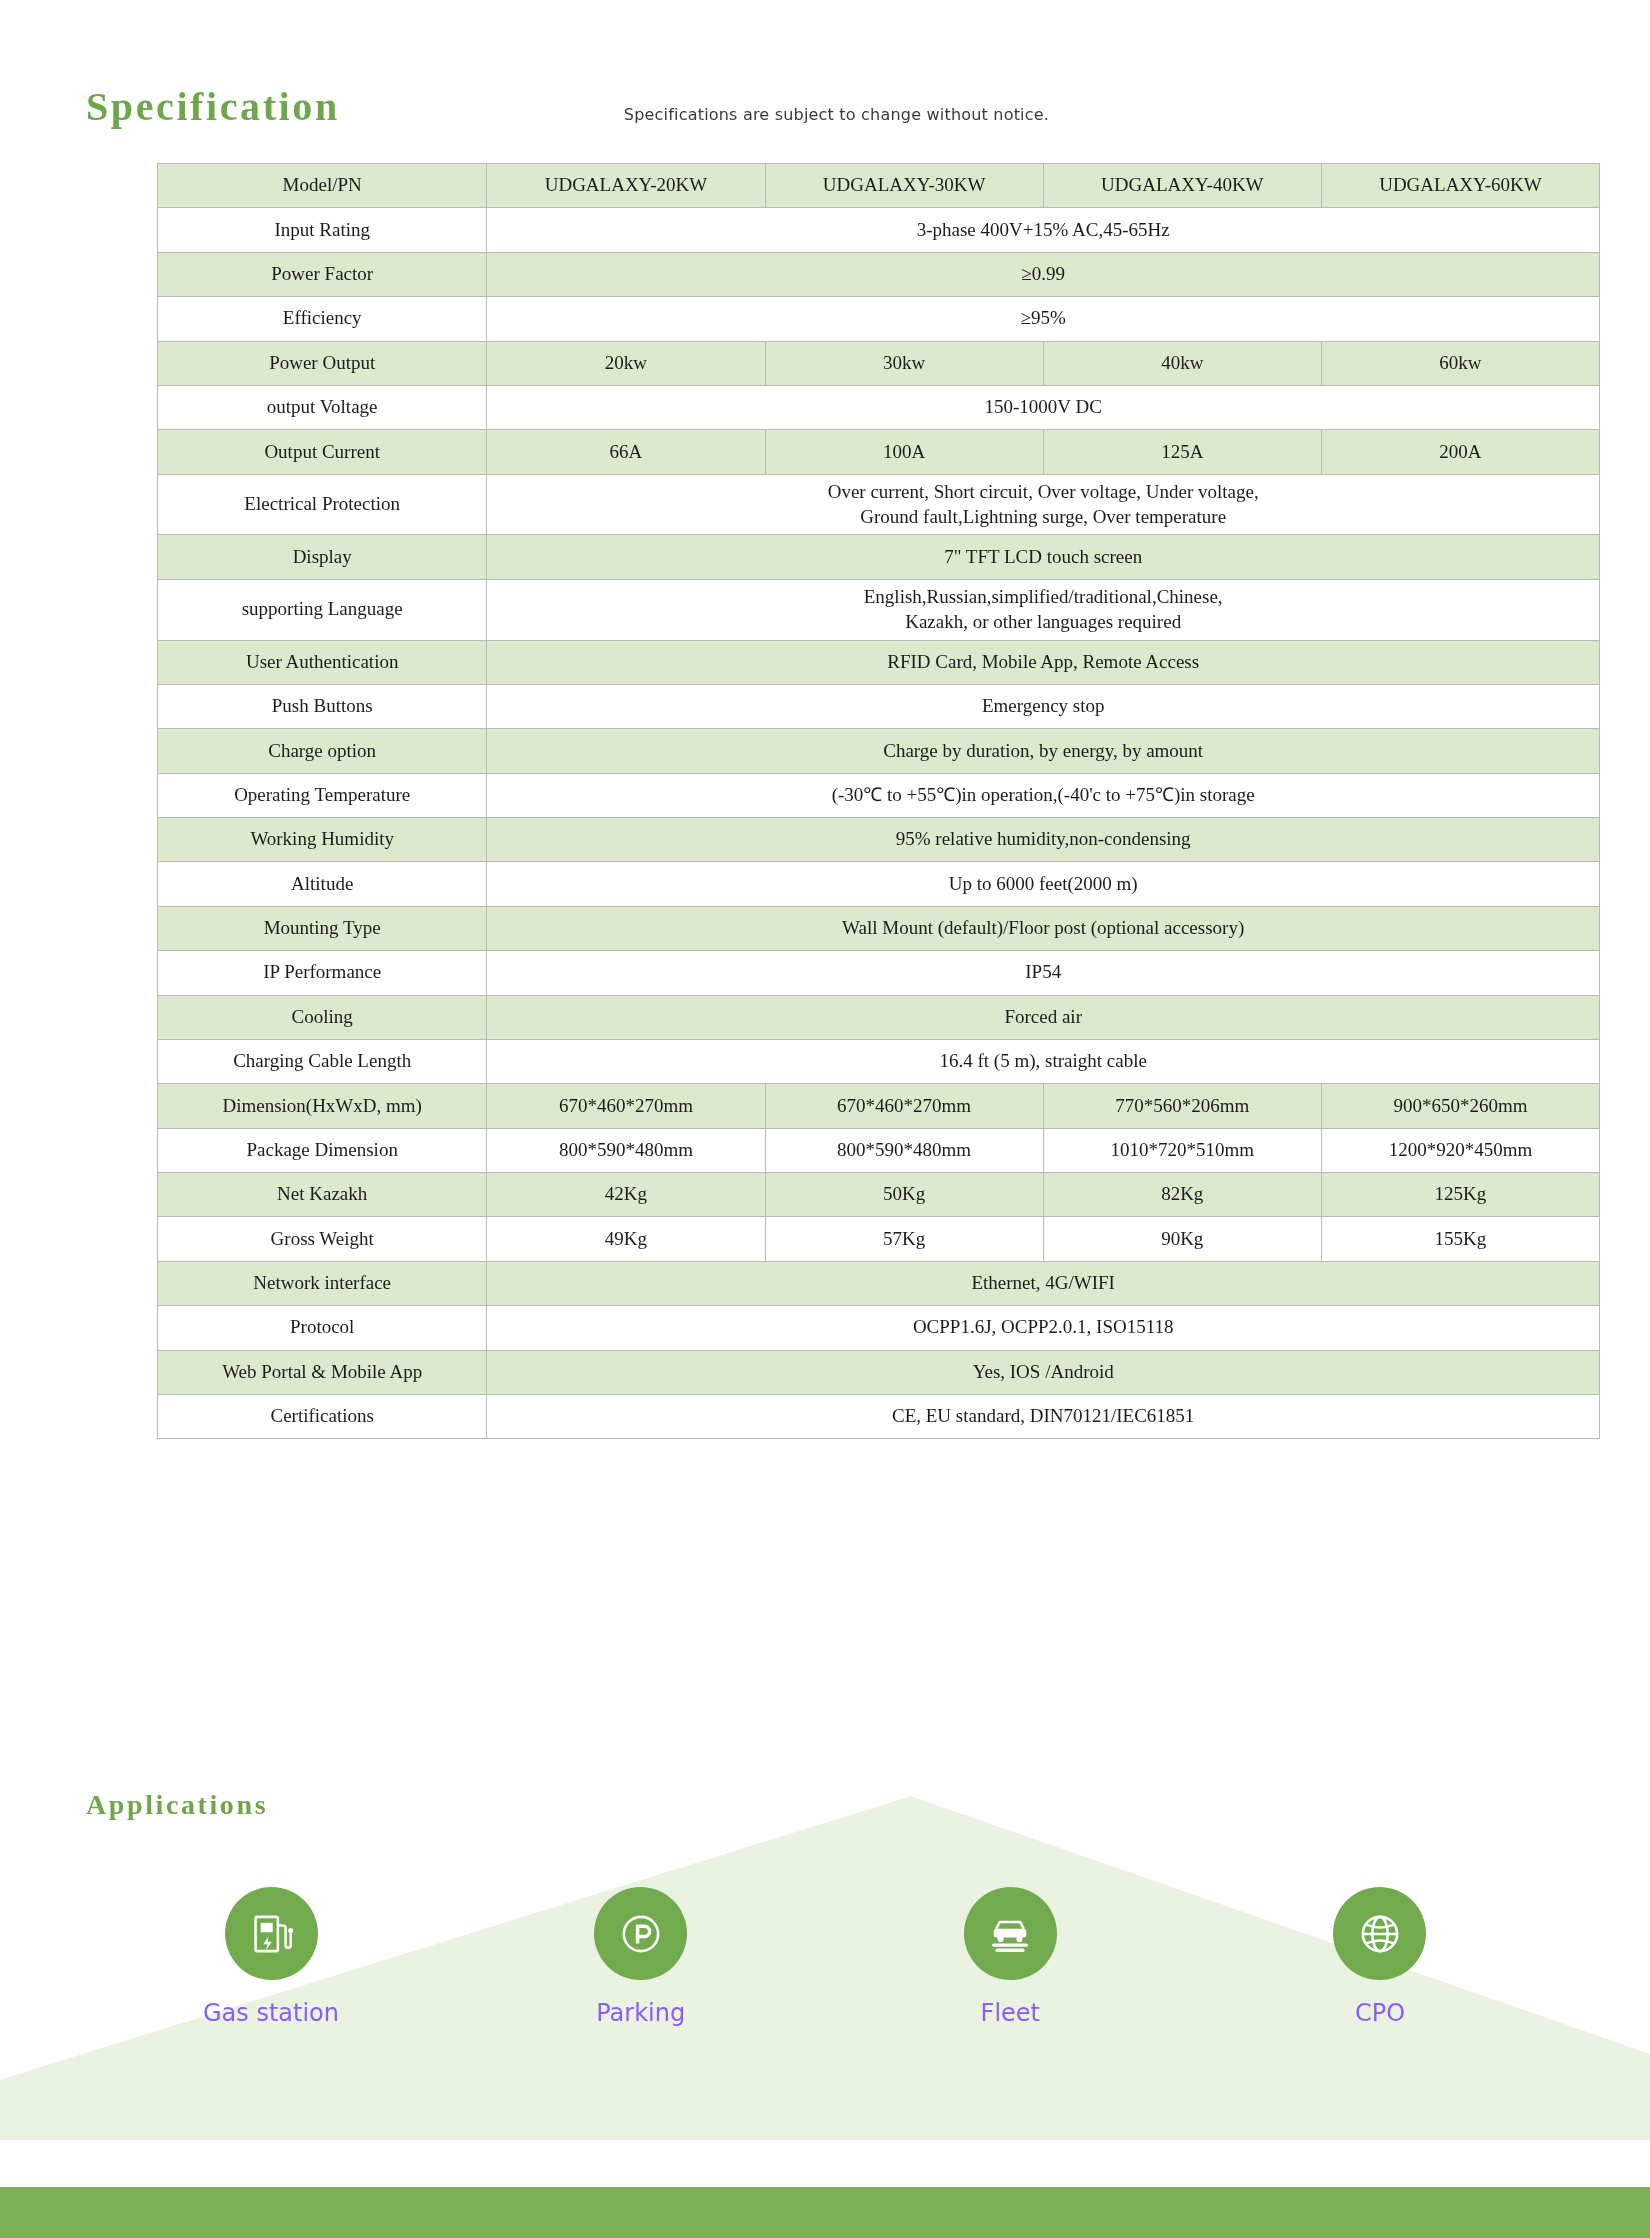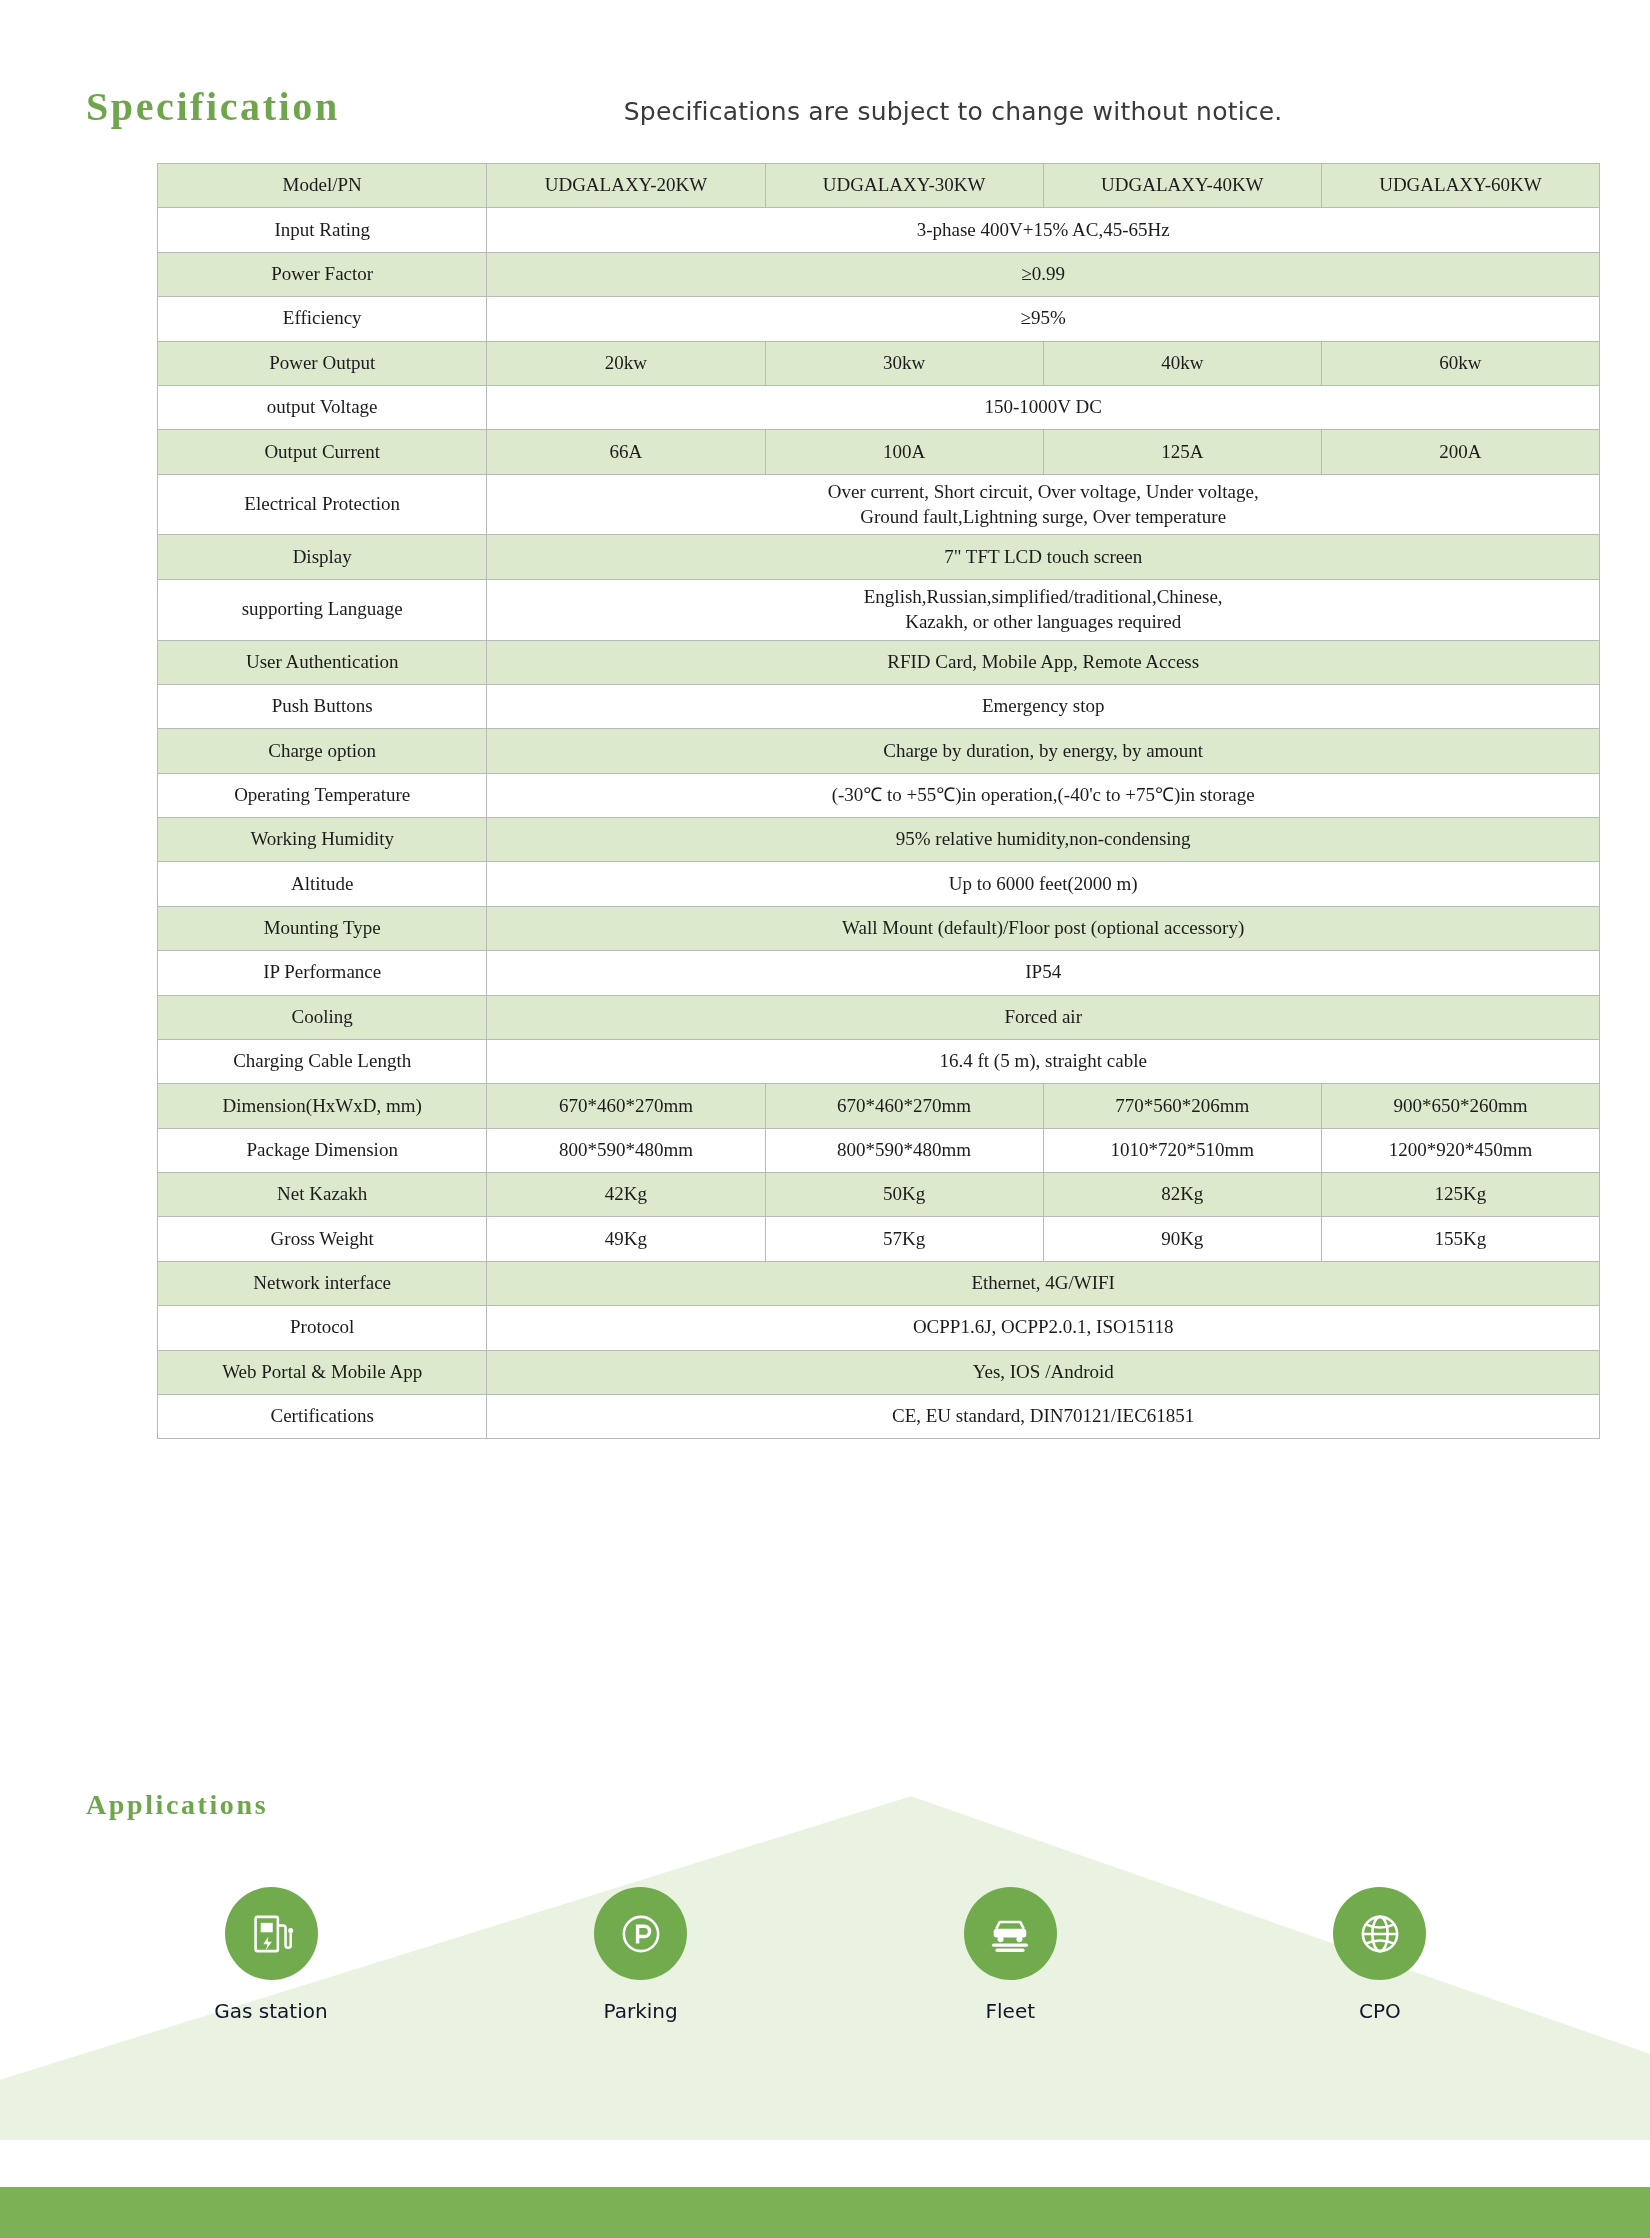--- a/index.html
+++ b/index.html
@@ -34,21 +34,21 @@
     font-family: Liberation Serif, serif;
     font-size: 40px;
     font-weight: bold;
     color: #6fa64c;
     letter-spacing: 2.6px;
     margin-top: 30px;
   }
   .spec-note {
     margin-left: 284px;
     font-family: "DejaVu Sans", sans-serif;
-    font-size: 25px;
+    font-size: 16px;
     color: #3a3a3a;
     letter-spacing: 0.2px;
   }
 
   
   .spec-table-wrap {
     position: absolute;
     left: 157px;
     top: 163px;
     width: 1337px;
@@ -124,22 +124,22 @@
     border-radius: 50%;
     background: #72ab4e;
     display: flex;
     align-items: center;
     justify-content: center;
   }
   .app-circle svg { display:block; }
   .app-label {
     margin-top: 19px;
     font-family: "DejaVu Sans", sans-serif;
-    font-size: 20px;
-    color: #0f172a;
+    font-size: 24px;
+    color: #8b5cf6;
   }
   .app-item.lower .app-label { }
 
   .footer-bar {
     position: absolute;
     left: 0;
     bottom: 0;
     width: 1650px;
     height: 52px;
     background: #7cb255;

